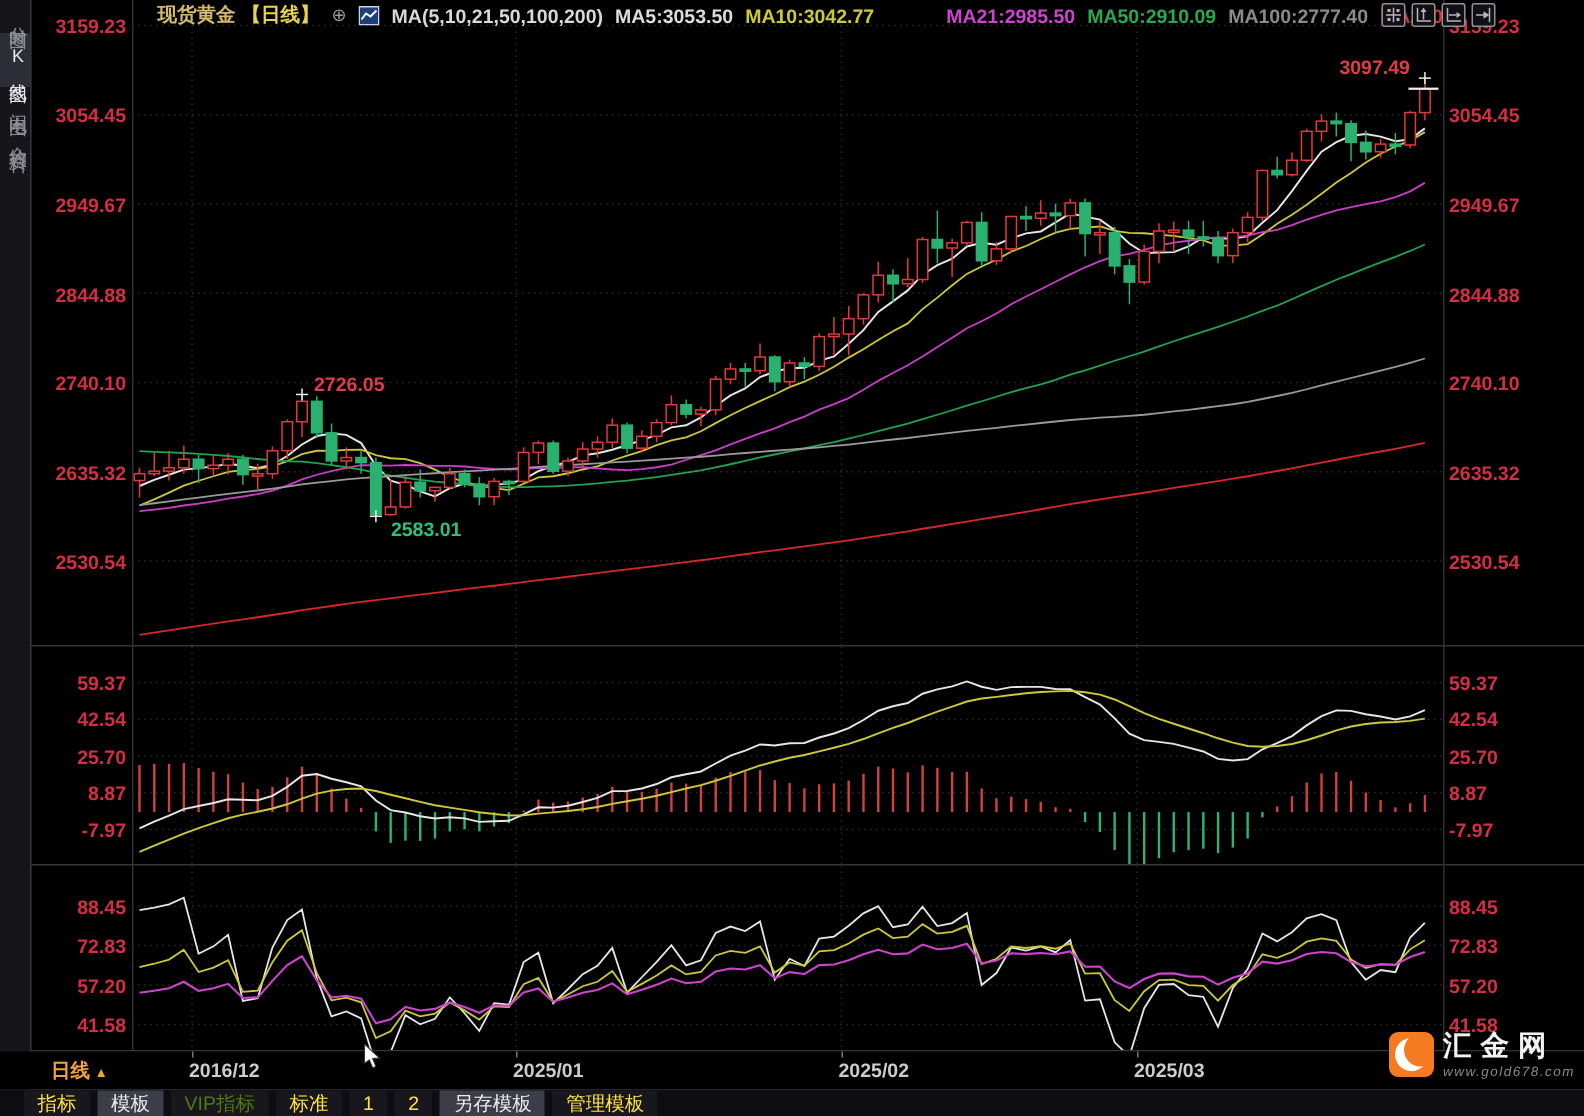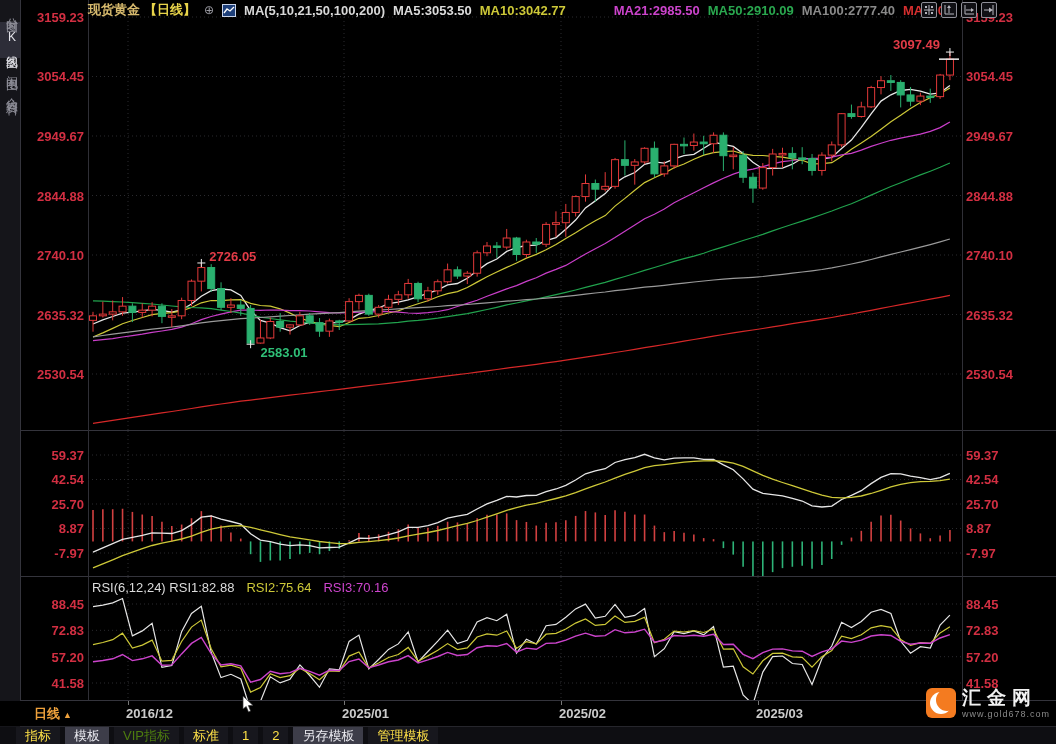--- a/index.html
+++ b/index.html
@@ -5,21 +5,21 @@
   html,body{margin:0;padding:0;background:#000;}
   #app{position:relative;width:1056px;height:744px;background:#000;overflow:hidden;
        font-family:"Liberation Sans","DejaVu Sans",sans-serif;-webkit-font-smoothing:antialiased;}
   
   #sidebar{position:absolute;left:0;top:0;width:20px;height:744px;background:#15151a;border-right:1px solid #34343c;}
   .side-item{writing-mode:vertical-rl;text-orientation:upright;color:#8d8d97;font-size:12px;
              letter-spacing:2px;padding:8px 0;width:20px;text-align:center;cursor:pointer;}
   .side-item.active{background:#2d2d38;color:#e4e4ea;}
   
   #topbar{position:absolute;left:88px;top:0;height:20px;display:flex;align-items:center;gap:8px;font-size:13px;white-space:nowrap;z-index:5;}
-  .t-symbol{color:#d6b96d;font-weight:bold;}
+  .t-symbol{color:#d6b96d;font-weight:bold;margin-left:17px;}
   .t-period{color:#e8d44a;font-weight:bold;}
   .t-plus{color:#9a9aa2;font-size:12px;}
   .legend-item{font-weight:bold;}
   #topicons{position:absolute;left:921px;top:2px;display:flex;gap:4px;z-index:6;}
   .tool-ic{width:14px;height:14px;border:1px solid #8f8f98;border-radius:2px;background:#101014;
            display:flex;align-items:center;justify-content:center;cursor:pointer;}
   
   .axlab{position:absolute;font-size:13px;font-weight:bold;height:15px;line-height:15px;z-index:4;}
   .axlab.left{left:18px;width:66px;text-align:right;}
   .axlab.right{left:966px;width:70px;text-align:left;}
@@ -41,21 +41,21 @@
   .tab{color:#fde047;padding:0 9px;display:flex;align-items:center;background:#17171d;cursor:pointer;}
   .tab.active{background:#3d3d49;color:#ececf2;}
   .tab.vip{color:#4d7c0f;}
   
   #logo{position:absolute;left:926px;top:688px;display:flex;gap:6px;align-items:flex-start;z-index:8;}
   #logo .mark{width:30px;height:30px;background:#f47b20;border-radius:6px;position:relative;overflow:hidden;}
   #logo .mark .c1{position:absolute;left:4px;top:4px;width:22px;height:22px;border-radius:50%;background:#ffffff;}
   #logo .mark .c2{position:absolute;left:10px;top:1px;width:22px;height:22px;border-radius:50%;background:#f47b20;}
   #logo .txtcol{display:flex;flex-direction:column;}
   #logo .nm{color:#f2f2f2;font-size:19px;font-weight:bold;letter-spacing:6px;line-height:20px;}
-  #logo .url{color:#8a8a8a;font-size:9px;margin-top:1px;letter-spacing:1px;}
+  #logo .url{color:#8a8a8a;font-size:9px;margin-top:1px;letter-spacing:1px;font-style:italic;}
   svg{display:block;}
   .chart-svg{position:absolute;left:88px;z-index:2;}
 </style>
 </head>
 <body>
 
 <div id="app">
 
   <div id="sidebar">
     <div class="side-item">分时图</div>
@@ -431,25 +431,20 @@
       <line x1="40" x2="40" y1="0" y2="123" stroke="#2a2a2e" stroke-dasharray="1 3"></line>
       <line x1="256" x2="256" y1="0" y2="123" stroke="#2a2a2e" stroke-dasharray="1 3"></line>
       <line x1="473" x2="473" y1="0" y2="123" stroke="#2a2a2e" stroke-dasharray="1 3"></line>
       <line x1="670" x2="670" y1="0" y2="123" stroke="#2a2a2e" stroke-dasharray="1 3"></line>
       <path d="M5.0,29.7L14.8,28.1L24.7,25.9L34.5,21.5L44.4,58.8L54.3,53.9L64.1,46.2L73.9,90.3L83.8,88.5L93.6,54.7L103.5,36.4L113.3,29.3L123.2,75.3L133.0,100.6L142.9,97.3L152.8,102.0L162.6,133.2L172.4,124.5L182.3,99.8L192.1,105.9L202.0,102.2L211.9,87.9L221.7,98.5L231.5,110.3L241.4,91.8L251.3,92.8L261.1,64.4L270.9,58.1L280.8,91.9L290.6,82.5L300.5,72.4L310.3,66.9L320.2,54.9L330.1,84.8L339.9,74.5L349.8,64.2L359.6,53.1L369.4,66.6L379.3,63.2L389.1,45.0L399.0,40.7L408.8,43.7L418.7,37.3L428.5,76.1L438.4,62.2L448.3,67.0L458.1,48.7L468.0,47.4L477.8,40.2L487.6,31.9L497.5,27.1L507.3,41.1L517.2,39.3L527.0,27.4L536.9,40.4L546.8,38.4L556.6,31.6L566.4,79.7L576.3,71.7L586.1,54.7L596.0,56.7L605.9,54.0L615.7,57.9L625.5,49.7L635.4,90.1L645.3,89.2L655.1,117.9L664.9,127.3L674.8,95.1L684.6,79.6L694.5,79.0L704.4,86.5L714.2,87.5L724.0,107.5L733.9,81.7L743.8,69.0L753.6,45.3L763.4,50.6L773.3,44.5L783.1,35.2L793.0,32.5L802.9,36.5L812.7,64.3L822.5,76.2L832.4,69.7L842.3,71.1L852.1,48.0L861.9,38.2" fill="none" stroke="#e6e6e6" stroke-width="1.2"></path>
       <path d="M5.0,67.7L14.8,65.5L24.7,62.7L34.5,56.2L44.4,71.0L54.3,68.1L64.1,63.1L73.9,84.2L83.8,83.4L93.6,64.5L103.5,50.1L113.3,43.1L123.2,71.8L133.0,89.9L142.9,88.1L152.8,91.2L162.6,115.1L172.4,110.5L182.3,96.8L192.1,100.6L202.0,98.7L211.9,91.3L221.7,96.6L231.5,102.8L241.4,93.9L251.3,94.4L261.1,79.1L270.9,75.0L280.8,90.9L290.6,86.0L300.5,80.5L310.3,77.5L320.2,70.4L330.1,84.2L339.9,78.9L349.8,73.3L359.6,66.6L369.4,72.6L379.3,70.9L389.1,60.0L399.0,56.9L408.8,58.2L418.7,53.9L428.5,71.4L438.4,64.6L448.3,66.9L458.1,57.2L468.0,56.4L477.8,52.0L487.6,46.1L497.5,42.0L507.3,48.4L517.2,47.4L527.0,39.1L536.9,45.4L546.8,44.3L556.6,40.2L566.4,65.7L576.3,62.2L586.1,54.0L596.0,55.0L605.9,53.7L615.7,55.5L625.5,51.9L635.4,72.1L645.3,71.8L655.1,89.8L664.9,97.0L674.8,83.8L684.6,76.4L694.5,76.1L704.4,79.8L714.2,80.3L724.0,90.1L733.9,79.7L743.8,73.6L753.6,59.2L763.4,61.6L773.3,57.7L783.1,50.8L793.0,48.6L802.9,50.3L812.7,62.6L822.5,68.4L832.4,65.7L842.3,66.3L852.1,55.9L861.9,49.8" fill="none" stroke="#cdc838" stroke-width="1.2"></path>
       <path d="M5.0,84.8L14.8,83.5L24.7,81.8L34.5,77.5L44.4,83.6L54.3,81.8L64.1,78.9L73.9,88.3L83.8,87.9L93.6,76.9L103.5,66.4L113.3,60.5L123.2,76.6L133.0,88.0L142.9,86.8L152.8,88.8L162.6,105.2L172.4,102.5L182.3,94.3L192.1,96.7L202.0,95.6L211.9,91.3L221.7,94.4L231.5,98.2L241.4,93.2L251.3,93.5L261.1,84.6L270.9,82.0L280.8,90.8L290.6,88.0L300.5,84.8L310.3,83.0L320.2,78.6L330.1,85.9L339.9,82.9L349.8,79.5L359.6,75.4L369.4,78.5L379.3,77.5L389.1,70.7L399.0,68.7L408.8,69.3L418.7,66.5L428.5,75.1L438.4,71.1L448.3,72.3L458.1,66.4L468.0,66.0L477.8,63.2L487.6,59.2L497.5,56.2L507.3,59.2L517.2,58.6L527.0,52.7L536.9,55.8L546.8,55.0L556.6,52.2L566.4,65.2L576.3,63.3L586.1,58.5L596.0,59.1L605.9,58.3L615.7,59.2L625.5,57.3L635.4,67.5L645.3,67.3L655.1,77.3L664.9,81.7L674.8,75.7L684.6,72.1L694.5,71.9L704.4,73.9L714.2,74.2L724.0,79.4L733.9,74.8L743.8,71.9L753.6,64.1L763.4,65.4L773.3,63.2L783.1,59.0L793.0,57.7L802.9,58.5L812.7,64.4L822.5,67.2L832.4,66.0L842.3,66.2L852.1,61.0L861.9,57.6" fill="none" stroke="#cc44cc" stroke-width="1.4"></path>
     </svg>
 
 
-  <div class="phead" style="top:580px">
-    <span class="w"><span>RSI(6,12,24)</span>&nbsp;<span>RSI1:82.88</span></span>
-    <span class="y">RSI2:75.64</span>
-    <span class="m">RSI3:70.16</span>
-  </div>
 
   <div class="hline" style="top:430px"></div>
   <div class="hline" style="top:576px"></div>
   <div class="hline" style="top:700px"></div>
   <div class="hline" style="top:726px;background:#26262c"></div>
   <div class="vline" style="left:88px;top:0;height:700px"></div>
   <div class="vline" style="left:962px;top:0;height:700px"></div>
 
   <div id="axis-labels">
       <div class="axlab left" style="top: 10px; color: rgb(210, 47, 66);">3159.23</div>

